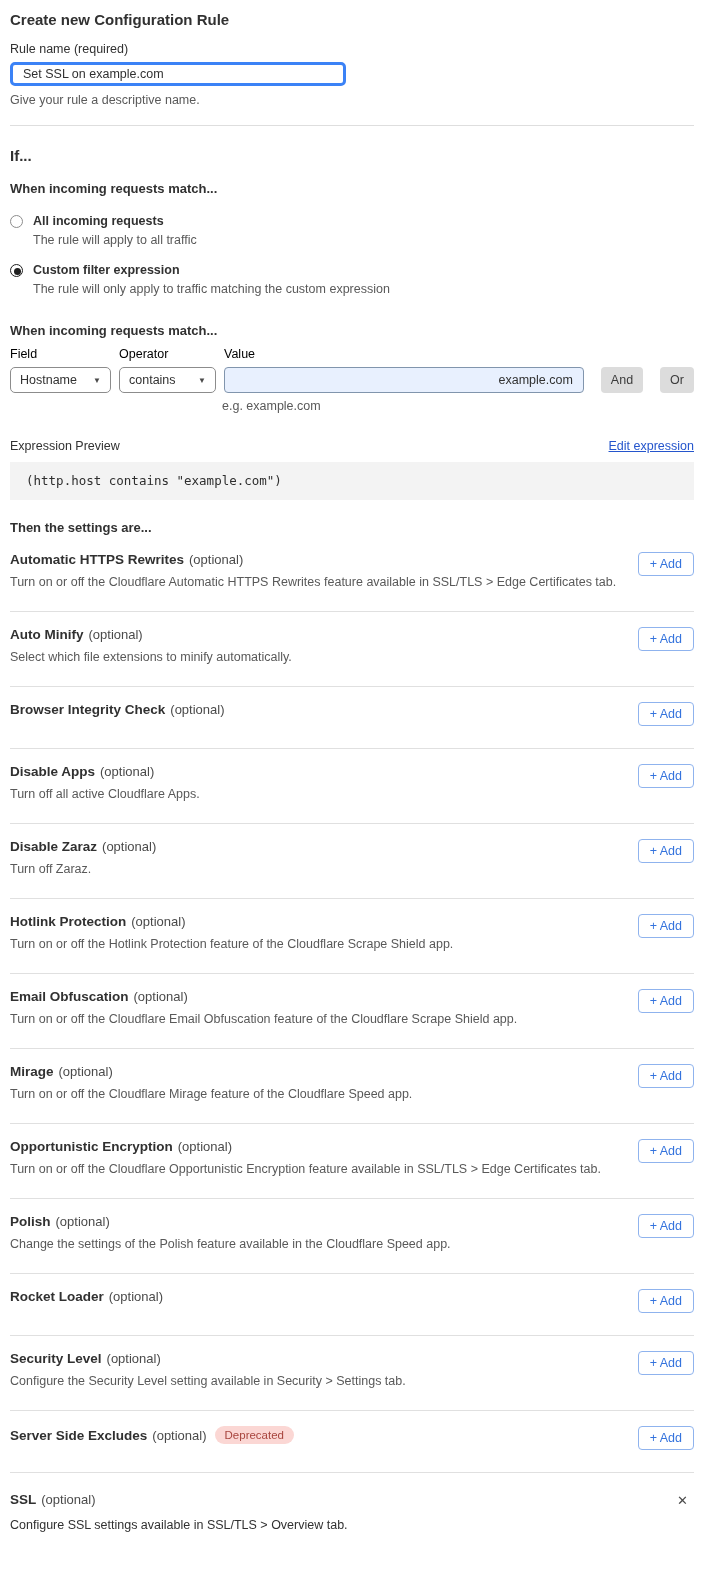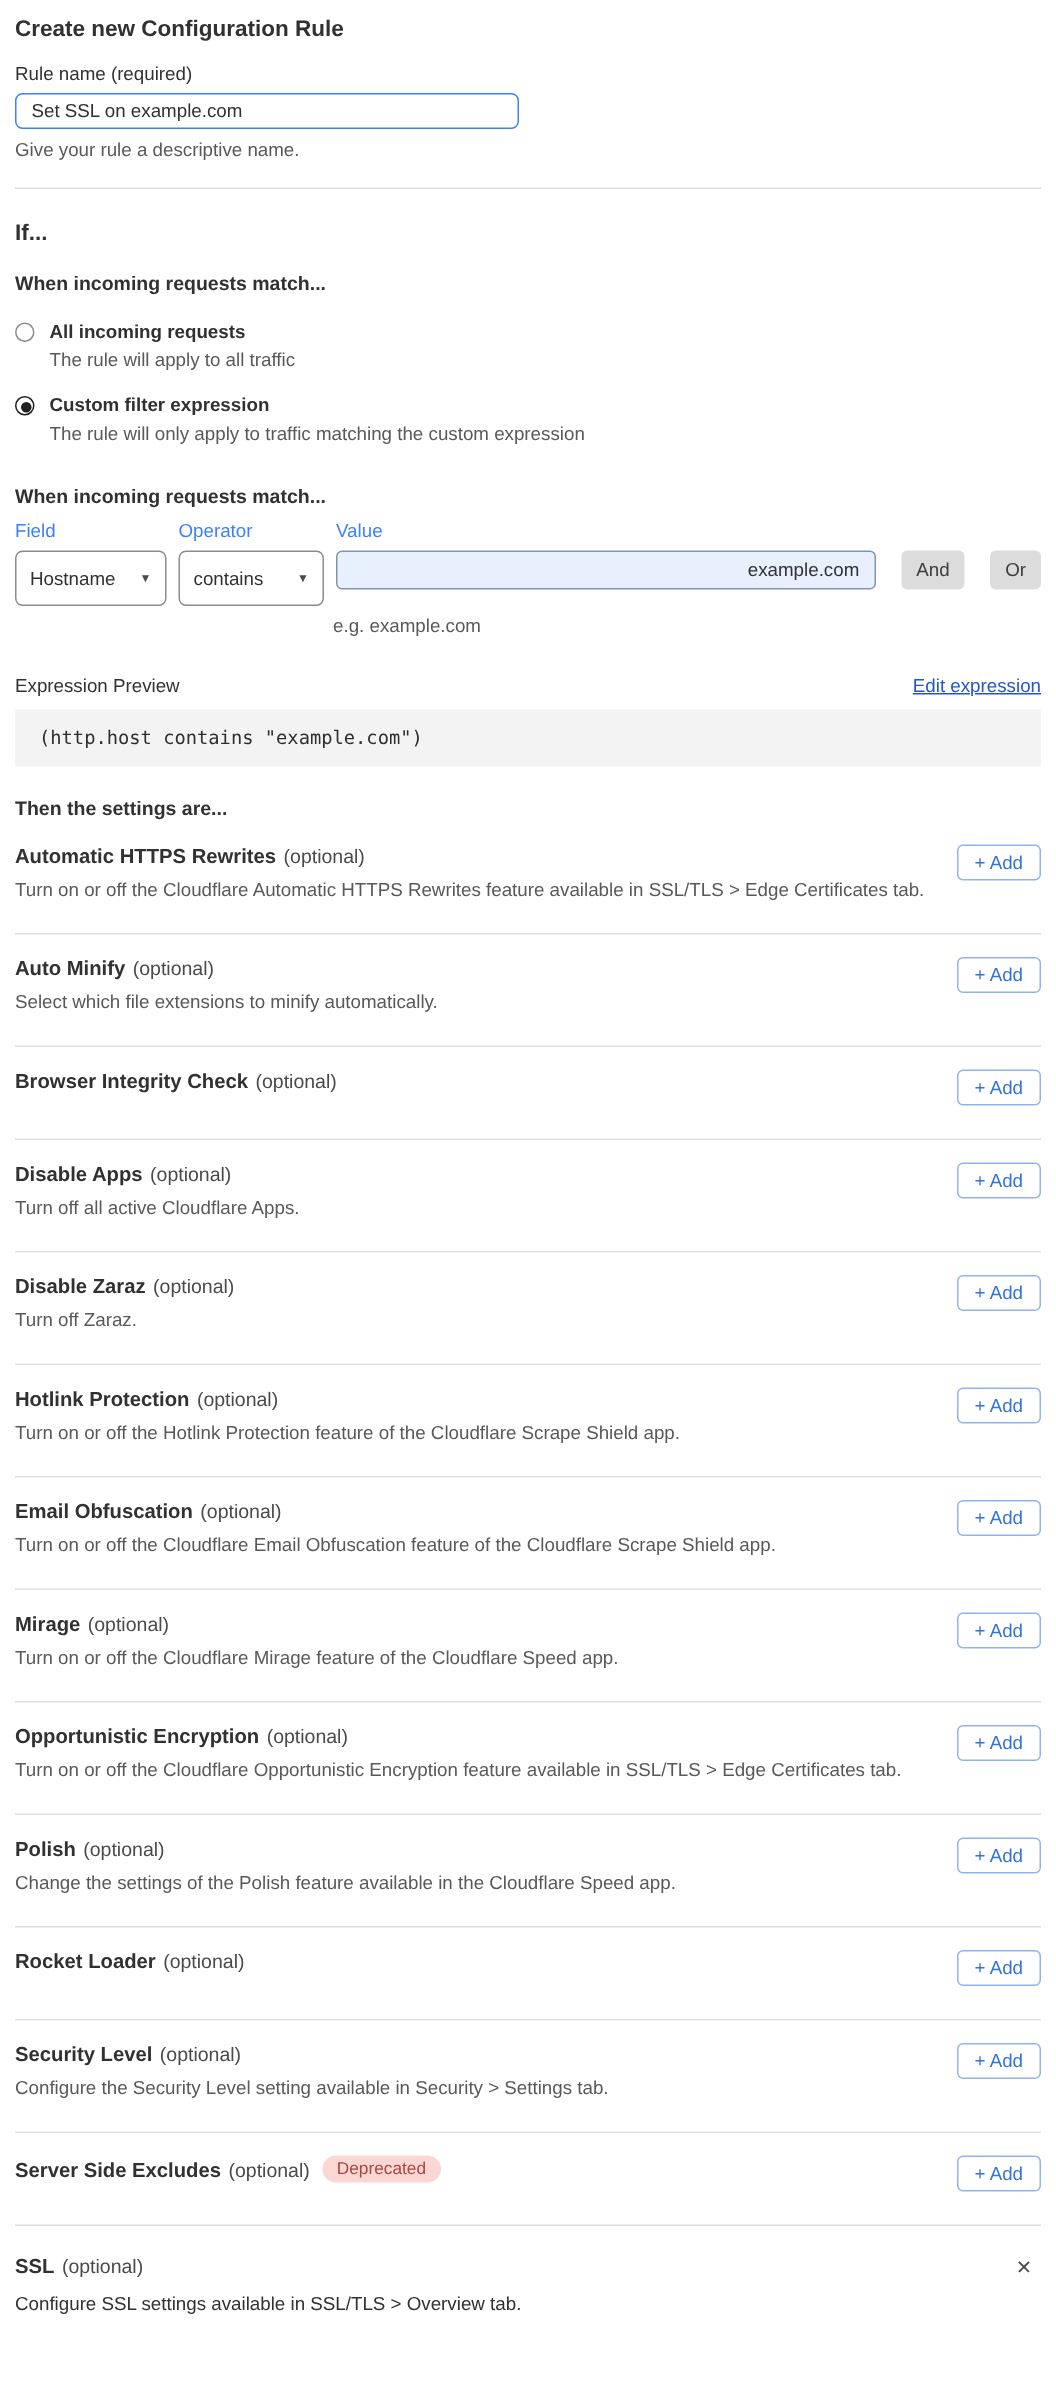--- a/index.html
+++ b/index.html
@@ -10,21 +10,21 @@
     color: #313131;
     -webkit-font-smoothing: antialiased;
   }
   .page { padding: 10px 10px 0 10px; }
 
   .page-title { font-size: 15px; font-weight: 700; line-height: 19px; }
 
   .field-label { font-size: 12.5px; color: #313131; margin-top: 13px; }
   .text-input {
     display: block; margin-top: 6px; width: 336px; height: 24px;
-    border: 1px solid #3b82f6; border-radius: 5px; background: #fff;
+    border: 3px solid #3b82f6; border-radius: 5px; background: #fff;
     font-family: "Liberation Sans", sans-serif; font-size: 12.5px; color: #313131;
     padding: 0 10px; outline: none;
   }
   .help-text { font-size: 12.5px; color: #595959; margin-top: 7px; }
 
   .divider { border: none; border-top: 1px solid #dedede; margin-top: 18px; }
 
   .if-heading { font-size: 15px; font-weight: 700; margin-top: 21px; }
   .match-heading { font-size: 13px; font-weight: 700; margin-top: 17px; }
 
@@ -41,23 +41,23 @@
     width: 7px; height: 7px; border-radius: 50%; background: #1f1f1f;
   }
   .radio-text { margin-left: 10px; }
   .radio-label { font-size: 12.5px; font-weight: 700; line-height: 15px; }
   .radio-desc { font-size: 12.5px; color: #595959; margin-top: 4px; }
 
   .filter-heading { margin-top: 27px; }
   .filter-row { display: flex; align-items: flex-start; margin-top: 9px; }
   .filter-col { display: flex; flex-direction: column; }
   .filter-col + .filter-col { margin-left: 8px; }
-  .filter-col-label { font-size: 12.5px; color: #3b82f6; margin-bottom: 6px; }
+  .filter-col-label { font-size: 12.5px; color: #000000; margin-bottom: 6px; }
   .select-box {
-    height: 37px; border: 1px solid #8c8c8c; border-radius: 5px; background: #fff;
+    height: 26px; border: 1px solid #8c8c8c; border-radius: 5px; background: #fff;
     display: flex; align-items: center; justify-content: space-between;
     padding: 0 9px; font-size: 12.5px; color: #313131; cursor: pointer;
   }
   .select-box .caret { font-size: 8px; color: #4a4a4a; margin-left: 8px; }
   .w-field { width: 101px; }
   .w-operator { width: 97px; }
   .value-col { flex: 1 1 auto; }
   .value-input {
     height: 26px; width: 100%;
     border: 1px solid #8195ad; border-radius: 4px; background: #e8f0fe;

